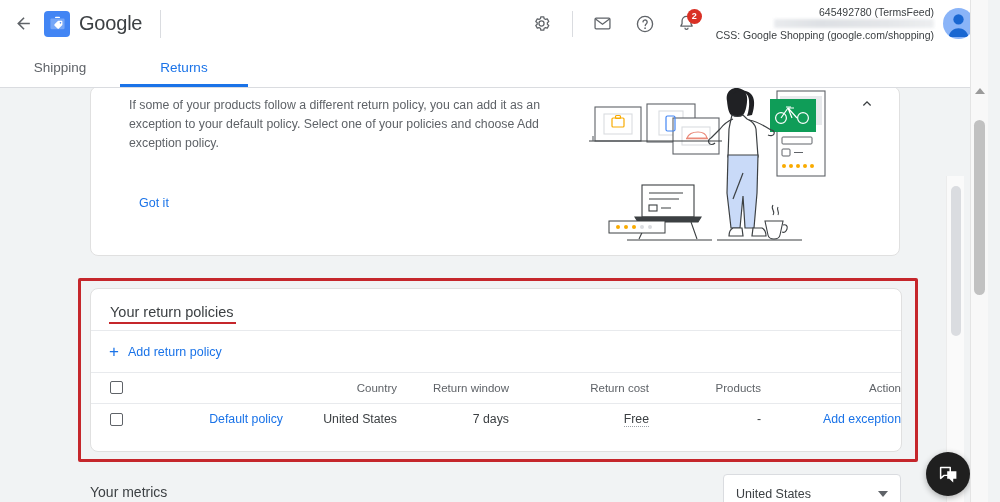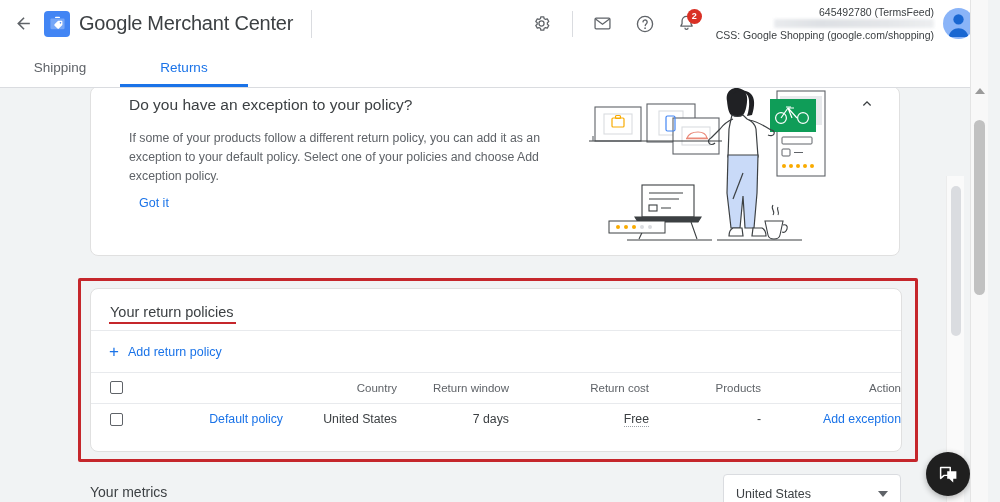--- a/index.html
+++ b/index.html
@@ -227,21 +227,20 @@
     <div class="logo-box">
       <svg width="17" height="17" viewBox="0 0 24 24">
         <rect x="2" y="5" width="20" height="15" rx="1.6" fill="#fff" opacity=".28"></rect>
         <rect x="8.5" y="2.4" width="7" height="2" rx="1" fill="#fff"></rect>
         <path d="M13.4 8.2h4.2c.7 0 1.3.6 1.3 1.3v4.2c0 .35-.14.68-.39.93l-4.6 4.6c-.5.5-1.36.5-1.86 0l-4.2-4.2c-.5-.5-.5-1.36 0-1.86l4.6-4.6c.25-.25.58-.37.95-.37z" fill="#fff"></path>
         <circle cx="16.2" cy="11.1" r="1.15" fill="#4285f4"></circle>
       </svg>
     </div>
     <div class="brand">
       <span class="g">Google</span>
-        <span class="mc">Merchant Center</span>
     </div>
     <div class="divider-v"></div>
 
     <div class="topbar-right">
       <div class="icon-btn">
         <svg width="19" height="19" viewBox="0 0 24 24">
           <path fill="none" stroke="#5f6368" stroke-width="1.6" d="M12 15.2a3.2 3.2 0 100-6.4 3.2 3.2 0 000 6.4z"></path>
           <path fill="none" stroke="#5f6368" stroke-width="1.6" stroke-linejoin="round" d="M19.4 13.1l1.8 1.4-1.9 3.3-2.2-.7a7.4 7.4 0 01-1.8 1l-.4 2.3h-3.8l-.4-2.3a7.4 7.4 0 01-1.8-1l-2.2.7-1.9-3.3 1.8-1.4a7.6 7.6 0 010-2.2L4.8 9.5l1.9-3.3 2.2.7a7.4 7.4 0 011.8-1l.4-2.3h3.8l.4 2.3c.64.25 1.24.58 1.8 1l2.2-.7 1.9 3.3-1.8 1.4c.07.73.07 1.47 0 2.2z"></path>
         </svg>
       </div>
@@ -282,21 +281,20 @@
 
   <div class="tabs">
     <div class="tab t1">Shipping</div>
     <div class="tab t2 active">Returns</div>
   </div>
 
   <div class="content">
 
     <div class="card promo">
       <div class="promo-text">
-        <div class="promo-h">Do you have an exception to your policy?</div>
         <div class="promo-p">If some of your products follow a different return policy, you can add it as an exception to your default policy. Select one of your policies and choose Add exception policy.</div>
       </div>
       <div class="gotit">Got it</div>
       <div class="collapse-chev">
         <svg width="14" height="14" viewBox="0 0 24 24">
           <path d="M12 8.6l7 7-1.5 1.5L12 11.6l-5.5 5.5L5 15.6z" fill="#3c4043"></path>
         </svg>
       </div>
 
       <div class="illus">

